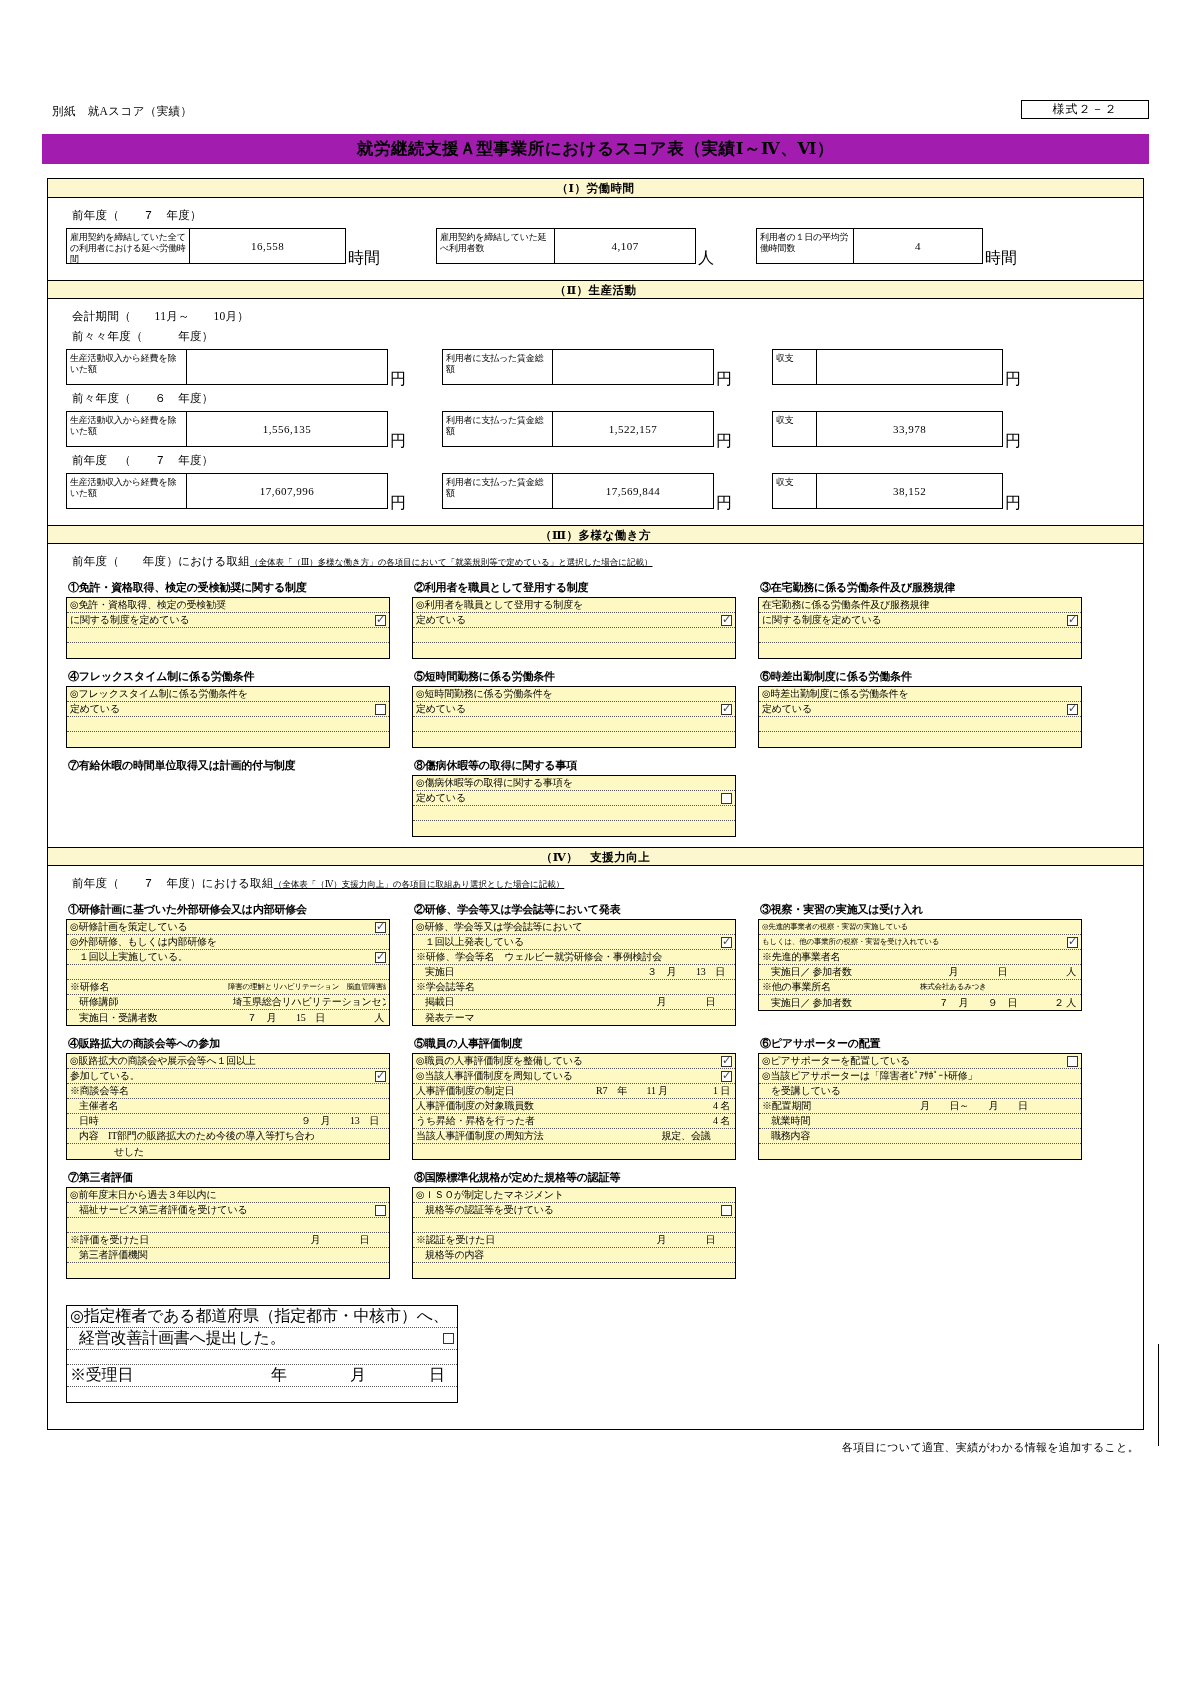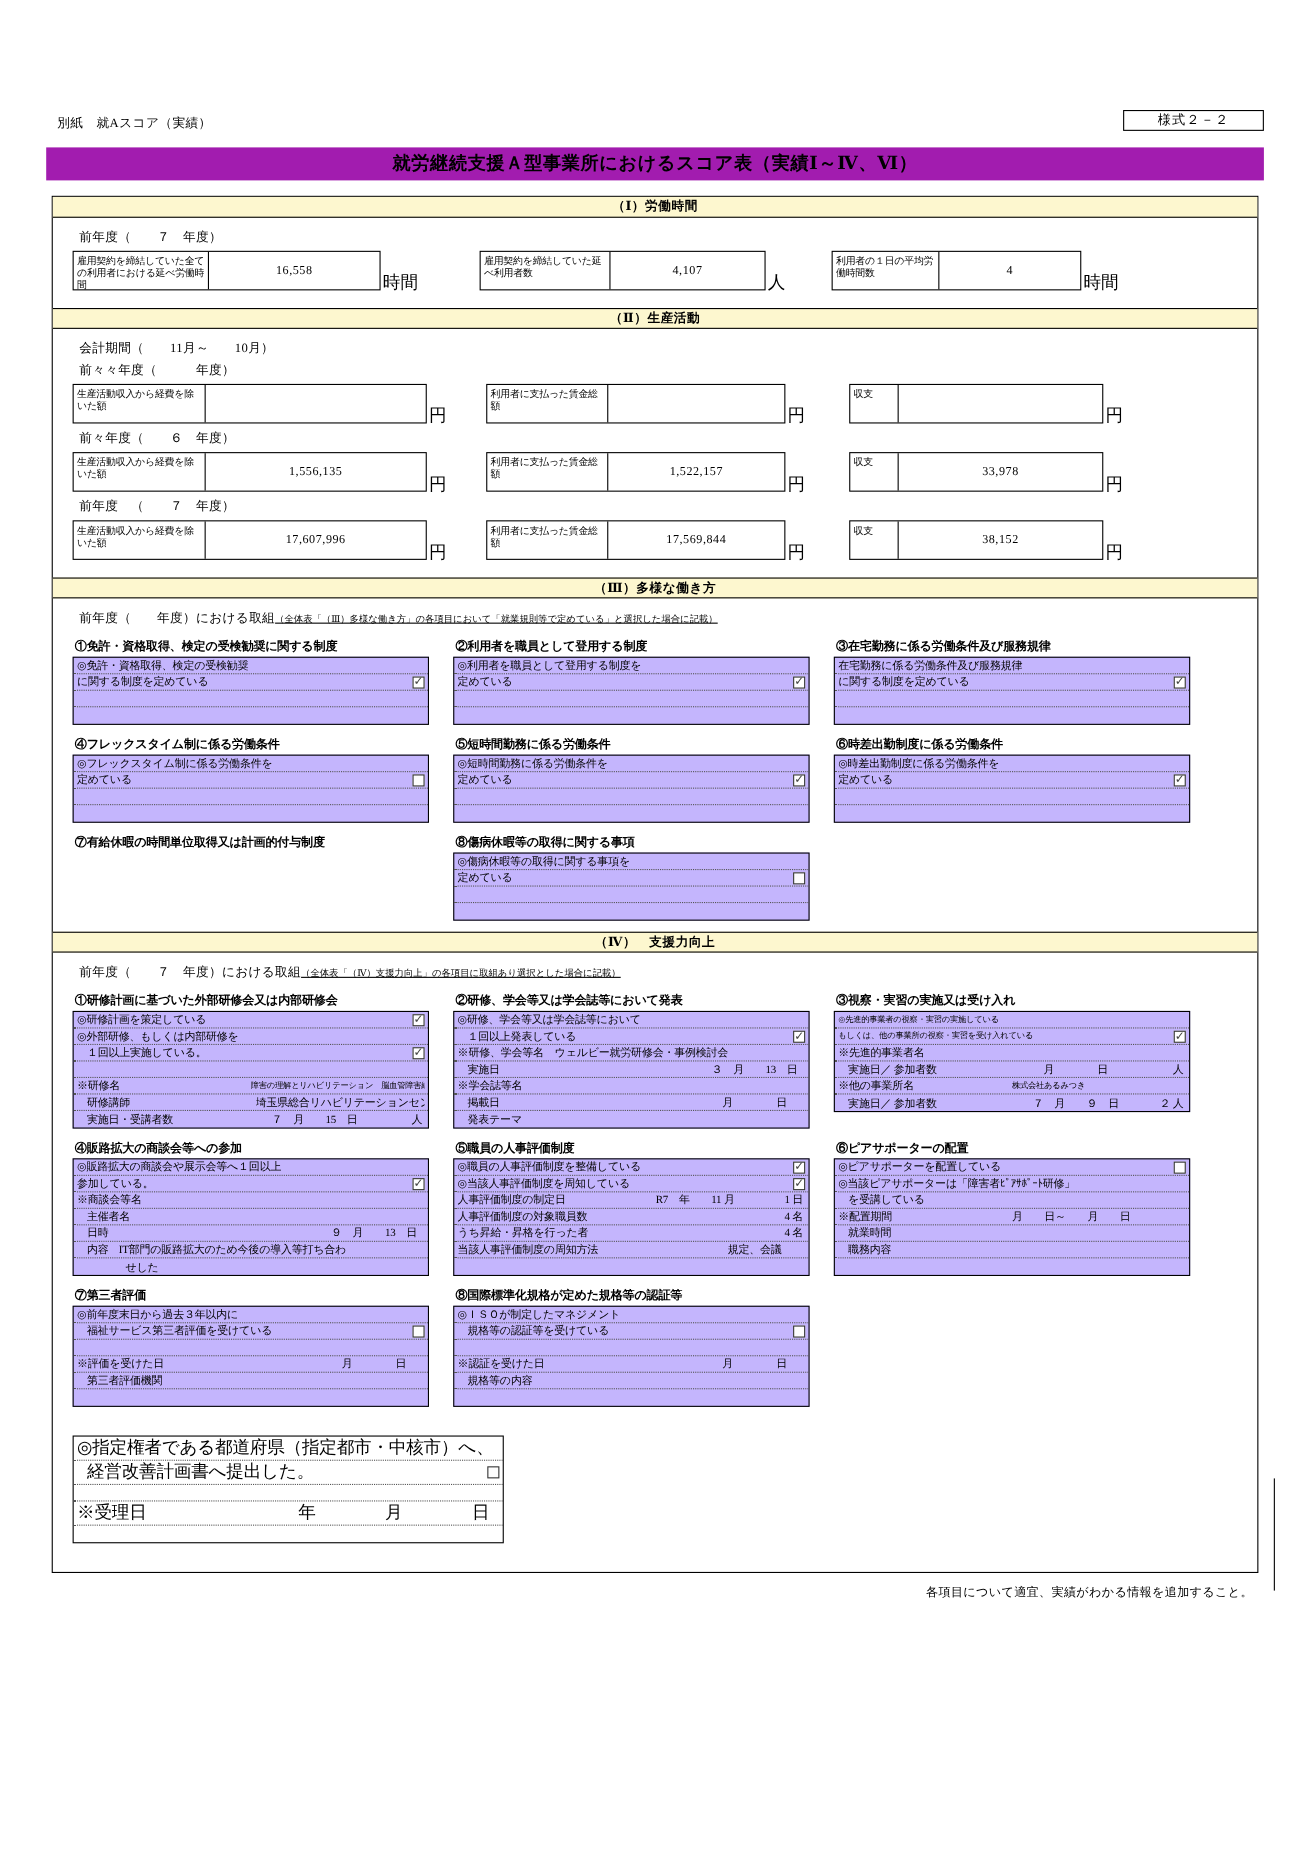--- a/index.html
+++ b/index.html
@@ -100,21 +100,21 @@
 
   
   .grid3 { display: flex; gap: 0; margin-top: 4px; }
   .col { width: 324px; margin-right: 22px; }
   .col:last-child { margin-right: 0; }
   .item-title {
     font-size: 11px; font-weight: bold; margin: 6px 0 2px 2px;
     letter-spacing: -.2px;
   }
   .item-box {
-    border: 1.3px solid #000; background: #c4b5fd;
+    border: 1.3px solid #000; background: #fef9c3;
     padding: 0; font-size: 10px;
   }
   .ir {
     display: flex; align-items: center;
     border-bottom: 1px dotted #555;
     min-height: 15px; padding: 0 3px;
     letter-spacing: -.2px;
   }
   .ir:last-child { border-bottom: none; }
   .ir .t { flex: 1; white-space: nowrap; overflow: hidden; }

